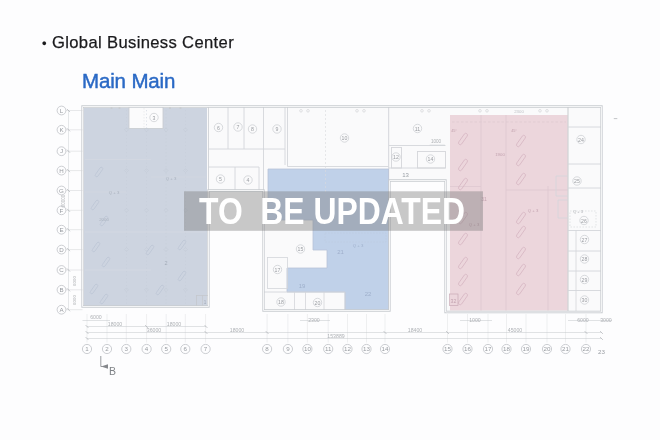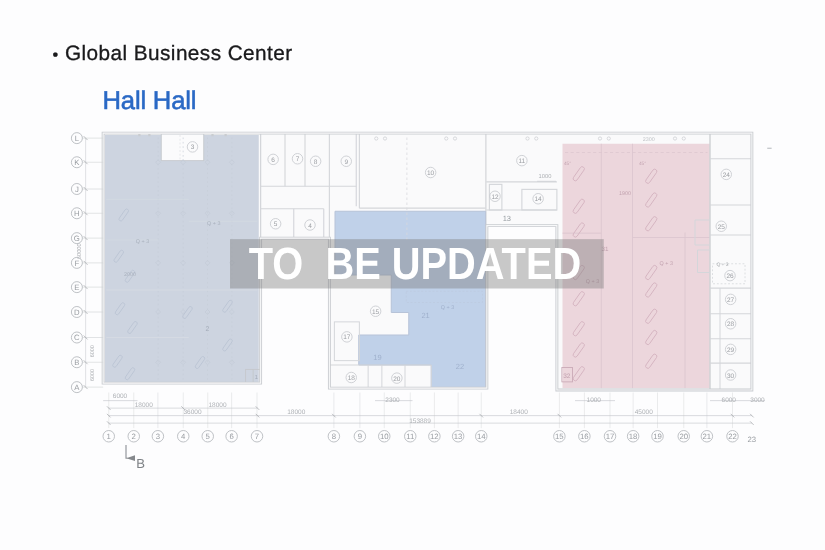--- a/index.html
+++ b/index.html
@@ -3,21 +3,21 @@
 <meta charset="utf-8">
 <style>
   html,body { margin:0; padding:0; width:660px; height:440px; background:#fdfdfe; overflow:hidden; }
   .hdr { position:absolute; left:52px; top:33px; z-index:3; font-family:"Liberation Sans",sans-serif; font-size:16.6px; font-weight:500; color:#1a1a1c; letter-spacing:0.35px; -webkit-text-stroke:0.25px #1a1a1c; }
   .hdr .dot { position:absolute; left:-10px; top:3px; font-size:13px; color:#1a1a1c; }
   .sub { position:absolute; left:82px; top:68.5px; z-index:3; font-family:"Liberation Sans",sans-serif; font-size:20.5px; font-weight:500; color:#2a69c5; -webkit-text-stroke:0.45px #2a69c5; letter-spacing:-0.15px; }
 </style>
 </head>
 <body>
 <div class="hdr"><span class="dot">•</span>Global Business Center</div>
-<div class="sub">Hall Hall</div>
+<div class="sub">Main Main</div>
 <svg width="660" height="440" viewBox="0 0 660 440" style="position:absolute;left:0;top:0;filter:blur(0.3px)">
 <rect x="0" y="0" width="660" height="440" fill="#fdfdfe"></rect>
 <path d="M82.5,106.5 H601.5 V312 H445.5 V180.5 H389.5 V310.5 H263.5 V190.5 H208.5 V306.5 H82.5 Z" fill="#fafafb"></path>
 <rect x="84" y="108" width="123" height="198.5" fill="#cdd4e0"></rect>
 <path d="M268,169 H388.5 V310.5 H345 V292 H287 V268 H327 V250 H313 V220 H268 Z" fill="#c0d1e9"></path>
 <rect x="450" y="115" width="118" height="195.5" fill="#ecd6dc"></rect>
 <rect x="129" y="106.5" width="34" height="22" fill="#fbfbfc" stroke="#c8cbcf" stroke-width="0.8"></rect>
 <line x1="144" y1="108" x2="144" y2="128" stroke="#dcdee1" stroke-width="0.5" stroke-dasharray="1.5,1.5"></line>
 <line x1="126.5" y1="110" x2="126.5" y2="305" stroke="#c6cdd8" stroke-width="0.55" stroke-dasharray="1.3,2.2"></line>
 <line x1="146.5" y1="110" x2="146.5" y2="305" stroke="#c6cdd8" stroke-width="0.55" stroke-dasharray="1.3,2.2"></line>

